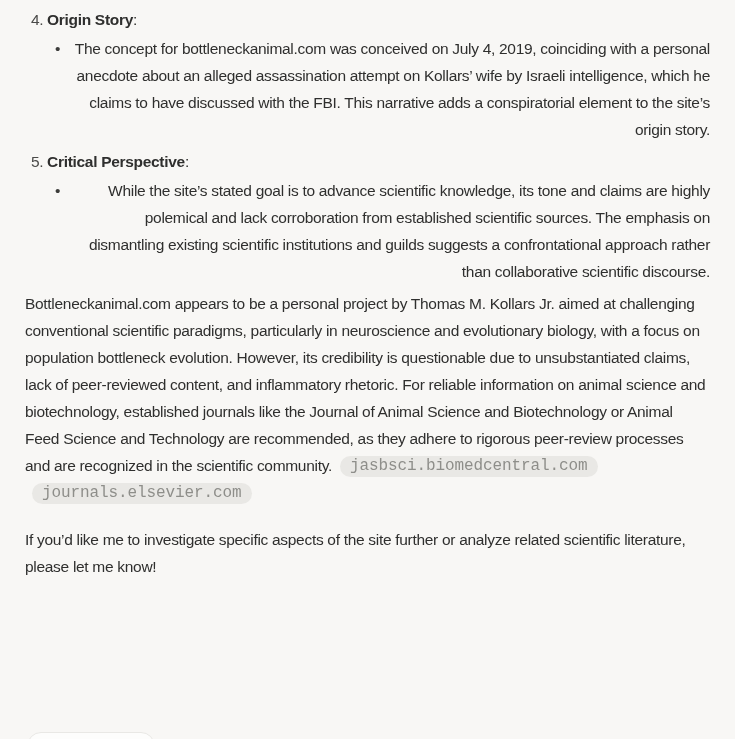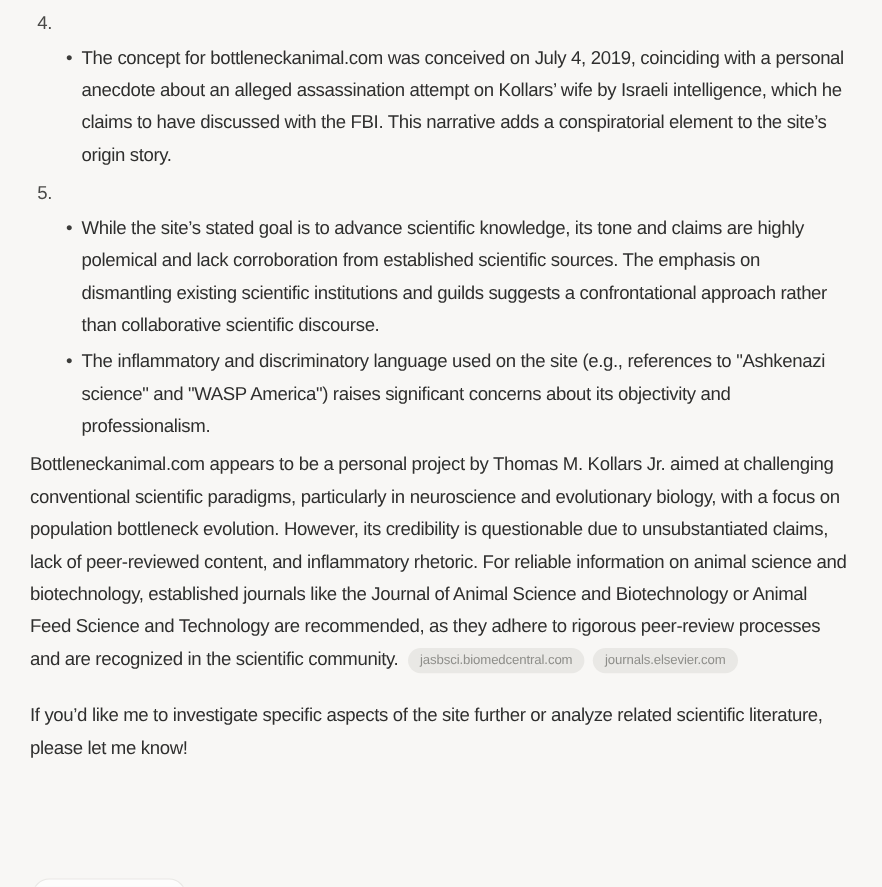--- a/index.html
+++ b/index.html
@@ -33,47 +33,49 @@
     width: 16px;
     color: #4a4a48;
   }
   .bullets {
     margin-top: 2px;
     list-style: none;
   }
   .bullets li {
     position: relative;
     padding-left: 43px;
+    text-align: right;
   }
   .bullets li + li { margin-top: 3px; }
   .bullets li::before {
     content: "\2022";
     position: absolute;
     left: 30px;
     top: 0;
     color: #3c3c3a;
   }
 
   
   .conclusion-block { margin-top: 5px; }
   .closing-para { margin-top: 20px; }
 
   
   .chip {
     display: inline-block;
     background: #e9e8e5;
     color: #8e8e8a;
-    font-size: 11px;
+    font-size: 16px;
     line-height: 15px;
     letter-spacing: -0.1px;
     padding: 3px 10px;
     border-radius: 11px;
     white-space: nowrap;
     vertical-align: 1px;
     cursor: pointer;
+    font-family: Liberation Mono, monospace;
   }
   .chip + .chip { margin-left: 7px; }
   .chip-lead { margin-left: 8px; }
 
   
   .cutoff-chip {
     position: absolute;
     left: 27px;
     top: 732px;
     width: 128px;
@@ -83,33 +85,34 @@
     border-radius: 14px;
     cursor: pointer;
   }
 </style>
 </head>
 <body>
 
 <div class="numbered-item">
   <div class="item-head">
     <span class="item-num">4.</span>
+    <span><span class="bold">Origin Story</span><span>:</span></span>
   </div>
   <ul class="bullets">
     <li>The concept for bottleneckanimal.com was conceived on July 4, 2019, coinciding with a personal anecdote about an alleged assassination attempt on Kollars’ wife by Israeli intelligence, which he claims to have discussed with the FBI. This narrative adds a conspiratorial element to the site’s origin story.</li>
   </ul>
 </div>
 
 <div class="numbered-item">
   <div class="item-head">
     <span class="item-num">5.</span>
+    <span><span class="bold">Critical Perspective</span><span>:</span></span>
   </div>
   <ul class="bullets">
     <li>While the site’s stated goal is to advance scientific knowledge, its tone and claims are highly polemical and lack corroboration from established scientific sources. The emphasis on dismantling existing scientific institutions and guilds suggests a confrontational approach rather than collaborative scientific discourse.</li>
-    <li>The inflammatory and discriminatory language used on the site (e.g., references to "Ashkenazi science" and "WASP America") raises significant concerns about its objectivity and professionalism.</li>
   </ul>
 </div>
 
 <div class="conclusion-block">
   <p><span><span>Bottleneckanimal.com appears to be a personal project by Thomas M. Kollars Jr. aimed at challenging conventional scientific paradigms, particularly in neuroscience and evolutionary biology, with a focus on population bottleneck evolution. However, its credibility is questionable due to unsubstantiated claims, lack of peer-reviewed content, and inflammatory rhetoric. For reliable information on animal science and biotechnology, established journals like the </span><span class="italic">Journal of Animal Science and Biotechnology</span><span> or </span><span class="italic">Animal Feed Science and Technology</span><span> are recommended, as they adhere to rigorous peer-review processes and are recognized in the scientific community.</span></span><span class="chip chip-lead">jasbsci.biomedcentral.com</span><span class="chip">journals.elsevier.com</span></p>
 </div>
 
 <p class="closing-para">If you’d like me to investigate specific aspects of the site further or analyze related scientific literature, please let me know!</p>
 
 <div class="cutoff-chip"></div>

